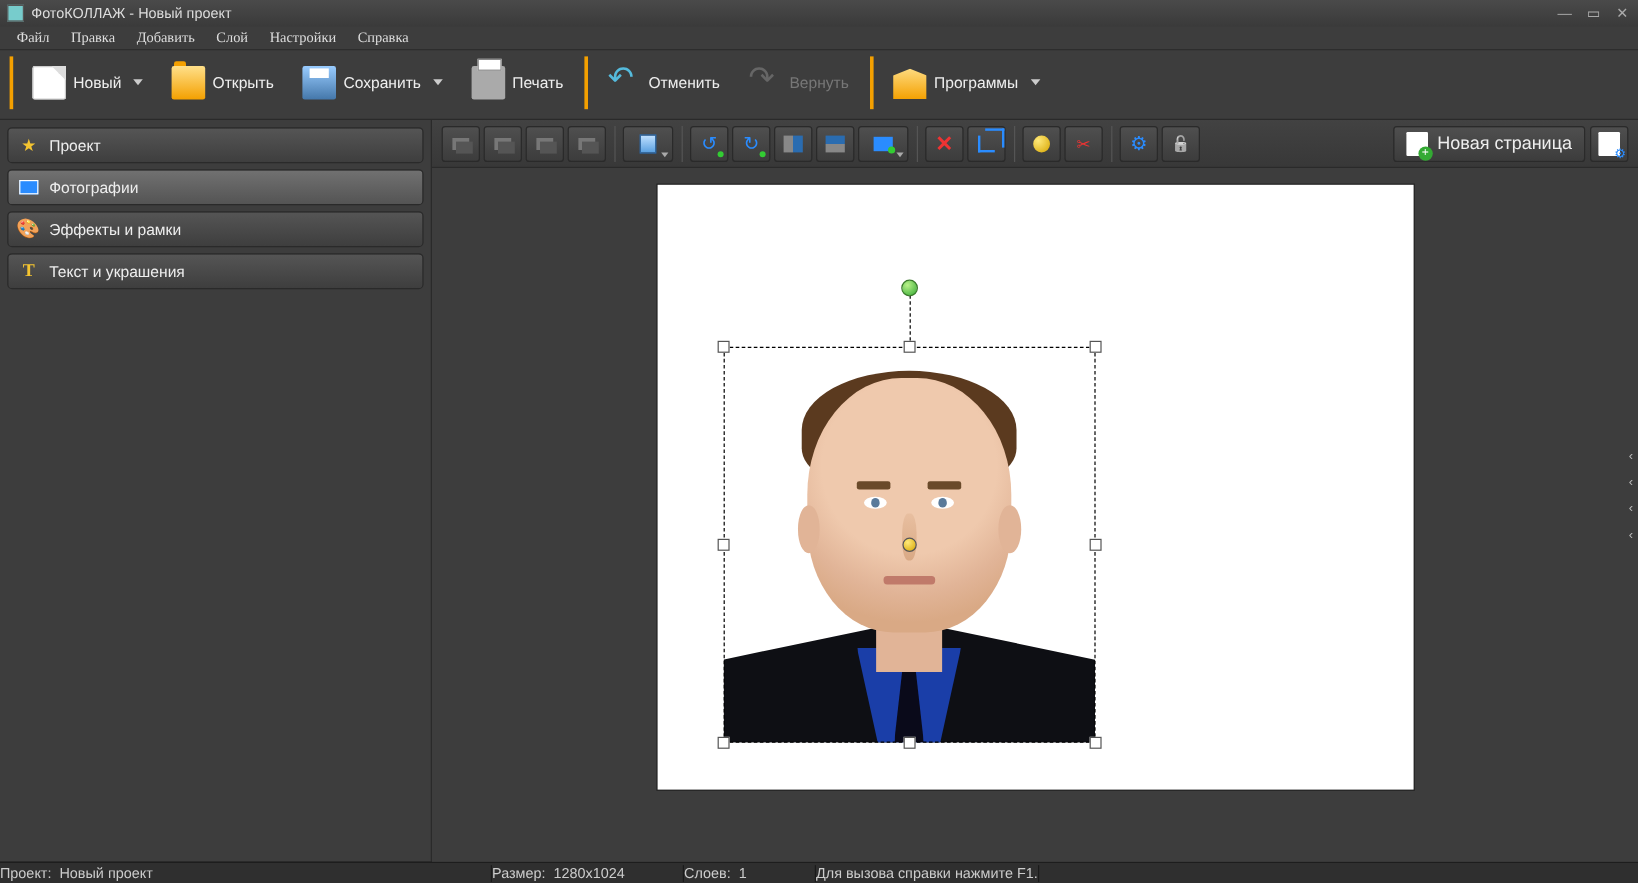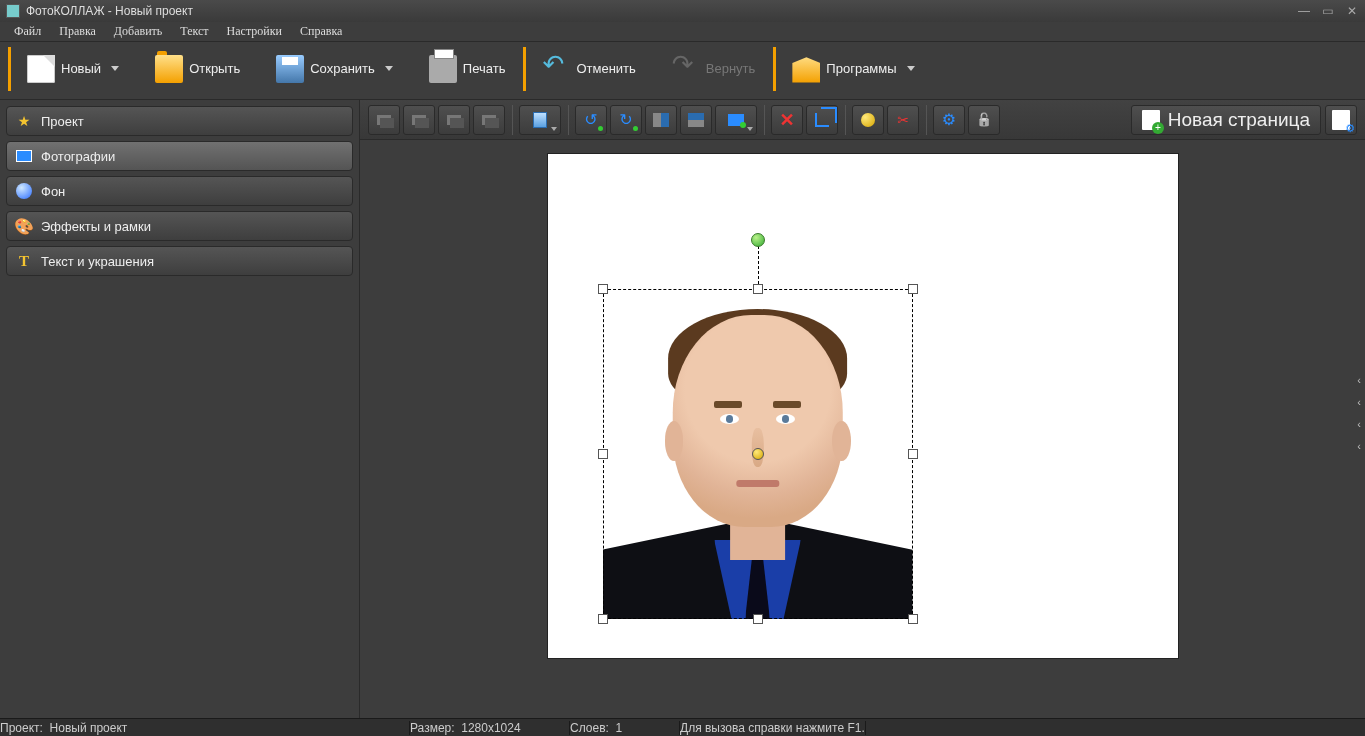--- a/index.html
+++ b/index.html
@@ -11,21 +11,21 @@
 .titlebar .title { flex: 1; }
 .win-btns { display: flex; gap: 10px; }
 .win-btns span { width: 14px; text-align: center; color: #aaa; cursor: default; }
 
 
 .menubar { height: 20px; background: #3d3d3d; display: flex; align-items: center; gap: 2px; padding: 0 6px; border-bottom: 1px solid #2a2a2a; }
 .menubar span { padding: 2px 8px; color: #ddd; font-size: 12px; font-family: Liberation Serif, serif; }
 
 
 .maintoolbar { height: 58px; background: #3d3d3d; display: flex; align-items: center; padding: 4px 8px 8px 8px; gap: 10px; border-bottom: 1px solid #2a2a2a; }
-.tb-group { display: flex; align-items: center; border-left: 3px solid #f4a000; padding-left: 8px; height: 44px; gap: 20px; }
+.tb-group { display: flex; align-items: center; border-left: 3px solid #f4a000; padding-left: 8px; height: 44px; gap: 8px; }
 .tb-btn { display: flex; align-items: center; gap: 6px; height: 36px; padding: 0 8px; color: #eee; font-size: 13px; }
 .tb-btn .ic { width: 28px; height: 28px; position: relative; }
 .tb-btn .chev { width: 0; height: 0; border-left: 4px solid transparent; border-right: 4px solid transparent; border-top: 5px solid #ccc; margin-left: 4px; }
 .tb-btn.disabled { color: #777; }
 
 
 .ic-new { background: #fff; border-radius: 2px; box-shadow: inset 0 0 0 1px #ccc; }
 .ic-new::after { content: ""; position: absolute; right: 0; top: 0; border: 6px solid transparent; border-right-color: #ddd; border-top-color: #ddd; }
 .ic-open { background: linear-gradient(#ffe08a,#f4a000); border-radius: 2px; }
 .ic-open::before { content: ""; position: absolute; top: -4px; left: 2px; width: 10px; height: 4px; background: #f4a000; border-radius: 2px 2px 0 0; }
@@ -53,21 +53,21 @@
 .workarea { flex: 1; display: flex; flex-direction: column; background: #3d3d3d; position: relative; }
 
 
 .editbar { height: 40px; background: linear-gradient(#424242,#383838); border-bottom: 1px solid #2a2a2a; display: flex; align-items: center; padding: 0 8px; gap: 4px; }
 .eb-grp { display: flex; gap: 3px; border-left: 1px solid #555; padding-left: 6px; margin-left: 3px; }
 .eb-grp:first-child { border-left: none; padding-left: 0; margin-left: 0; }
 .eb-btn { width: 32px; height: 30px; background: linear-gradient(#4f4f4f,#3c3c3c); border: 1px solid #2a2a2a; border-radius: 3px; display: flex; align-items: center; justify-content: center; color: #bbb; font-size: 14px; position: relative; }
 .eb-btn.wide { width: 42px; }
 .eb-btn .chev2 { position: absolute; right: 3px; bottom: 3px; width: 0; height: 0; border-left: 3px solid transparent; border-right: 3px solid transparent; border-top: 4px solid #aaa; }
 .spacer { flex: 1; }
-.newpage-btn { height: 30px; padding: 0 10px; background: linear-gradient(#4f4f4f,#3c3c3c); border: 1px solid #2a2a2a; border-radius: 3px; display: flex; align-items: center; gap: 8px; color: #eee; font-size: 19px; }
+.newpage-btn { height: 30px; padding: 0 10px; background: linear-gradient(#4f4f4f,#3c3c3c); border: 1px solid #2a2a2a; border-radius: 3px; display: flex; align-items: center; gap: 8px; color: #eee; font-size: 15px; }
 .ic-newpage { width: 18px; height: 20px; background:#fff; position:relative; border-radius:1px; }
 .ic-newpage::after { content:"+"; position:absolute; right:-4px; bottom:-4px; width:12px; height:12px; border-radius:50%; background:#3a3; color:#fff; font-size:10px; line-height:12px; text-align:center; }
 .ic-pagegear { width:18px; height:20px; background:#fff; position:relative; border-radius:1px; }
 .ic-pagegear::after { content:"⚙"; position:absolute; right:-5px; bottom:-5px; font-size:11px; color:#2a8cff; }
 
 
 .canvas-wrap { flex: 1; overflow: hidden; position: relative; background: #3d3d3d; padding: 14px 40px; }
 .page { width: 630px; height: 504px; background: #fff; margin: 0 auto; position: relative; box-shadow: 0 0 0 1px #222; }
 
 
@@ -148,21 +148,21 @@
     <span>—</span>
     <span>▭</span>
     <span>✕</span>
   </div>
 </div>
 
 <div class="menubar">
   <span>Файл</span>
   <span>Правка</span>
   <span>Добавить</span>
-  <span>Текст</span>
+  <span>Слой</span>
   <span>Настройки</span>
   <span>Справка</span>
 </div>
 
 <div class="maintoolbar">
   <div class="tb-group">
     <div class="tb-btn">
       <div class="ic ic-new"></div>
       <span>Новый</span>
       <div class="chev"></div>
@@ -205,26 +205,20 @@
   <div class="sidebar">
     <div class="side-item">
       <span class="si-icon si-star">★</span>
       <span>Проект</span>
     </div>
     <div class="side-item active">
       <span class="si-icon">
           <span class="si-photo"></span>
         </span>
       <span>Фотографии</span>
-    </div>
-    <div class="side-item">
-      <span class="si-icon">
-          <span class="si-bg"></span>
-        </span>
-      <span>Фон</span>
     </div>
     <div class="side-item">
       <span class="si-icon si-fx">🎨</span>
       <span>Эффекты и рамки</span>
     </div>
     <div class="side-item">
       <span class="si-icon si-text">T</span>
       <span>Текст и украшения</span>
     </div>
   </div>

